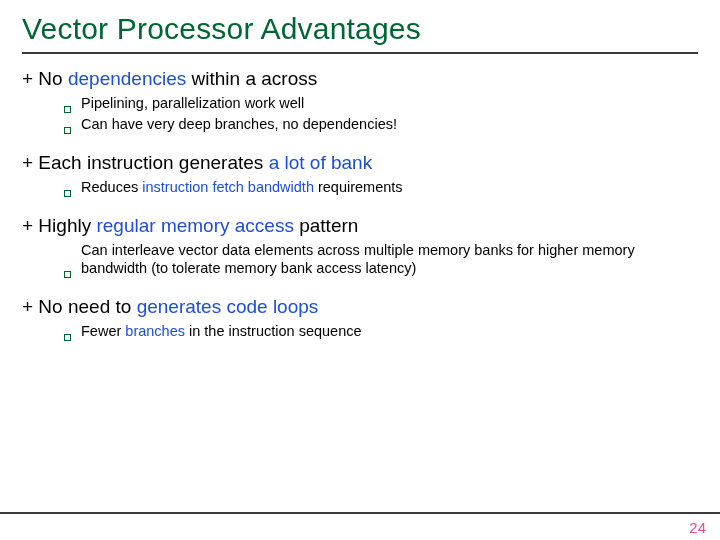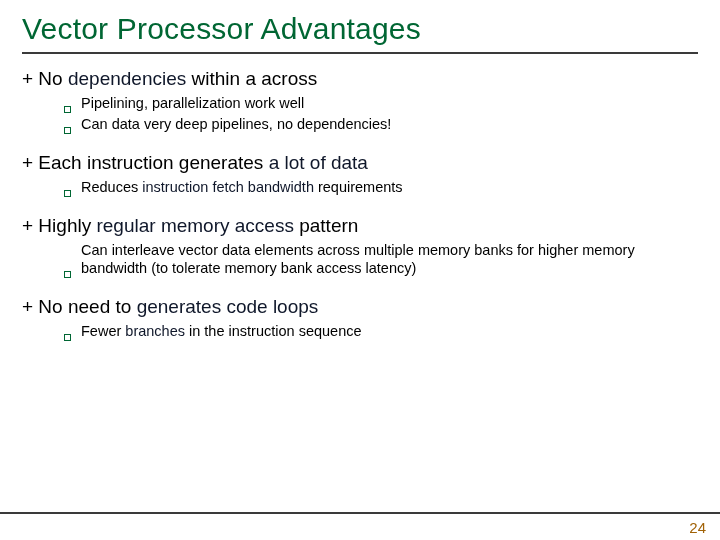--- a/index.html
+++ b/index.html
@@ -1,52 +1,52 @@
 <!DOCTYPE html>
 <html><head>
 <meta charset="utf-8">
 <style>
   * { box-sizing: border-box; margin: 0; padding: 0; }
   html, body { width: 720px; height: 540px; background: #fff; font-family: Verdana, Geneva, sans-serif; }
   .slide { width: 720px; height: 540px; position: relative; padding: 12px 22px 0 22px; }
   .title { font-size: 30px; color: #006633; font-weight: 400; letter-spacing: 0.2px; margin-bottom: 6px; }
   .title-rule { border: 0; border-top: 2px solid #3a3a3a; margin-bottom: 14px; }
   .point { font-size: 19px; color: #000; margin-top: 10px; margin-bottom: 4px; font-weight: 400; }
-  .point .accent, .sub .accent { color: #0f172a; } 
+  .point .accent, .sub .accent { color: #1d4ed8; } 
   .sublist { margin: 4px 0 18px 42px; }
   .subitem { display: flex; align-items: flex-end; margin: 2px 0; }
   .bullet { width: 7px; height: 7px; border: 1.5px solid #006633; margin-top: 6px; margin-right: 10px; flex: 0 0 auto; }
   .sub { font-size: 14.5px; color: #000; line-height: 1.3; }
   .footer-rule { position: absolute; left: 0; right: 0; bottom: 26px; border: 0; border-top: 2px solid #3a3a3a; }
-  .pagenum { position: absolute; right: 14px; bottom: 4px; font-size: 15px; color: #a16207; }
+  .pagenum { position: absolute; right: 14px; bottom: 4px; font-size: 15px; color: #ec4899; }
 </style>
 </head>
 <body>
 
 <div class="slide">
 
   <div class="title">Vector Processor Advantages</div>
   <hr class="title-rule">
 
   <div class="point">
     <span>+ No </span><span class="accent">dependencies</span><span> within a across</span>
   </div>
   <div class="sublist">
     <div class="subitem">
       <span class="bullet"></span>
       <span class="sub">Pipelining, parallelization work well</span>
     </div>
     <div class="subitem">
       <span class="bullet"></span>
-      <span class="sub">Can data very deep pipelines, no dependencies!</span>
+      <span class="sub">Can have very deep branches, no dependencies!</span>
     </div>
   </div>
 
   <div class="point">
-    <span>+ Each instruction generates </span><span class="accent">a lot of data</span><span></span>
+    <span>+ Each instruction generates </span><span class="accent">a lot of bank</span><span></span>
   </div>
   <div class="sublist">
     <div class="subitem">
       <span class="bullet"></span>
       <span class="sub">
         <span>Reduces </span><span class="accent">instruction fetch bandwidth</span><span> requirements</span>
       </span>
     </div>
   </div>
 

